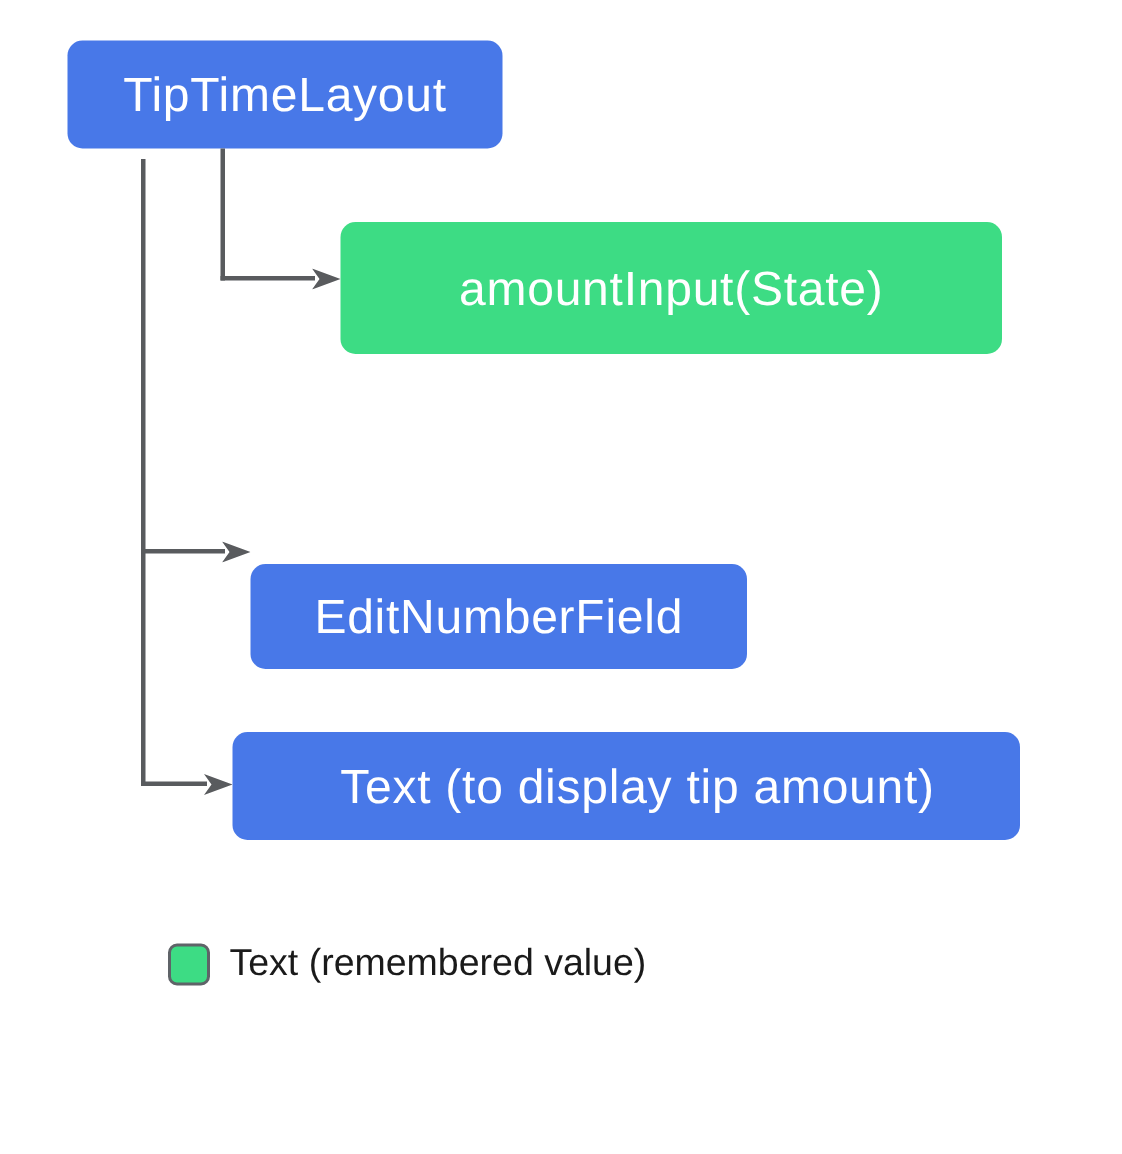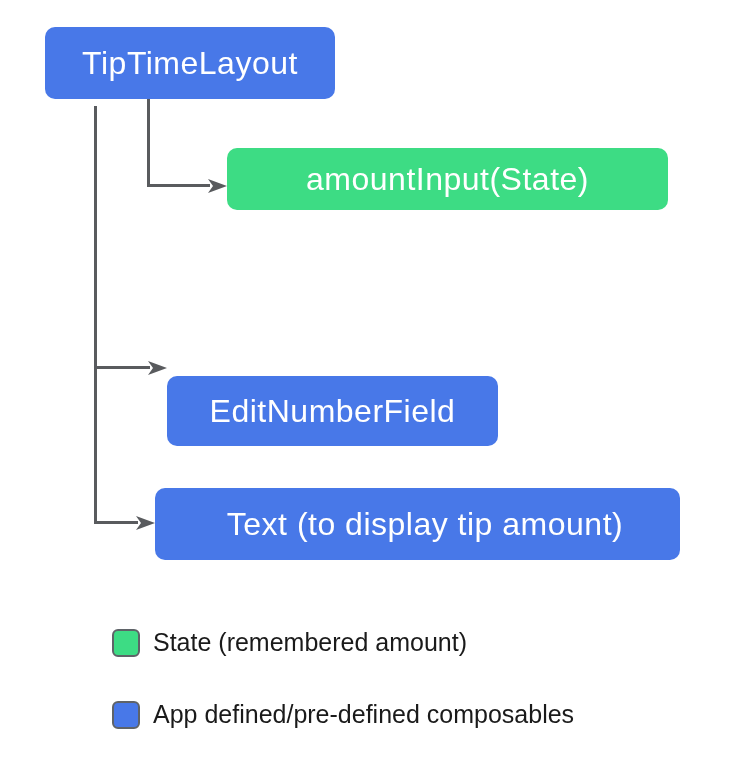--- a/index.html
+++ b/index.html
@@ -24,21 +24,21 @@
     font-size: 32px;
     font-weight: 400;
     letter-spacing: 0.5px;
     border-radius: 10px;
     white-space: nowrap;
   }
   .node-blue  { background: #4878e8; text-align: right; }
   .node-green { background: #3ddc84; }
 
   #node-tiptimelayout   { left: 45px;  top: 27px;  width: 290px; height: 72px; }
-  #node-amountinput     { left: 227px; top: 148px; width: 441px; height: 62px; }
+  #node-amountinput     { left: 227px; top: 148px; width: 441px; height: 88px; }
   #node-editnumberfield { left: 167px; top: 332px; width: 331px; height: 70px; margin-top: 44px; }
   #node-textdisplay     { left: 155px; top: 488px; width: 510px; height: 72px; padding-left: 15px; }
 
   .edge {
     position: absolute;
     background: #595b5e;
   }
   
   #edge-v1 { left: 147px; top: 99px;  width: 3px;  height: 88px; }
   #edge-h1 { left: 147px; top: 184px; width: 63px; height: 3px; }
@@ -108,21 +108,17 @@
   </svg>
   <svg class="arrowhead" id="arrow-editnumberfield" viewBox="0 0 19 14">
     <polygon points="0,0 19,7 0,14 5,7" fill="#595b5e"></polygon>
   </svg>
   <svg class="arrowhead" id="arrow-textdisplay" viewBox="0 0 19 14">
     <polygon points="0,0 19,7 0,14 5,7" fill="#595b5e"></polygon>
   </svg>
 
   <div class="legend-row" id="legend-state">
     <span class="swatch swatch-green"></span>
-    <span class="legend-label">State (remembered amount)</span>
+    <span class="legend-label">Text (remembered value)</span>
   </div>
 
-  <div class="legend-row" id="legend-composable">
-    <span class="swatch swatch-blue"></span>
-    <span class="legend-label">App defined/pre-defined composables</span>
-  </div>
 
 </div>
 
 </body></html>

